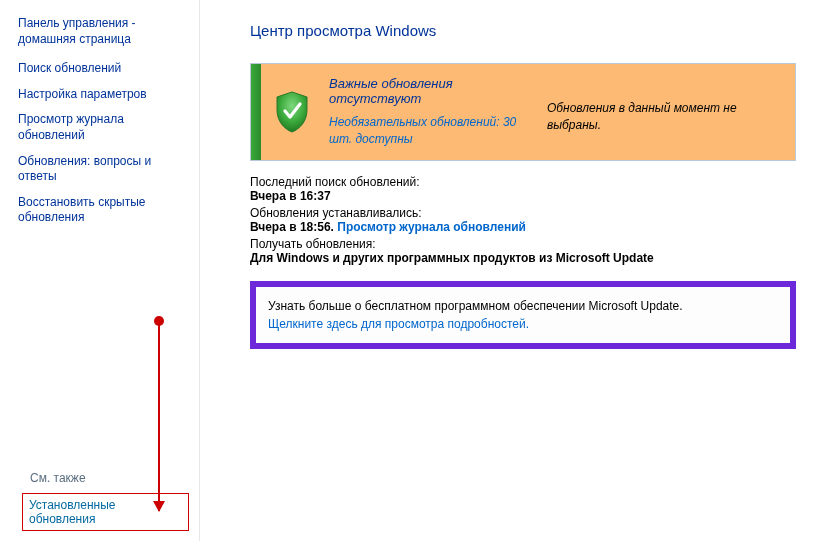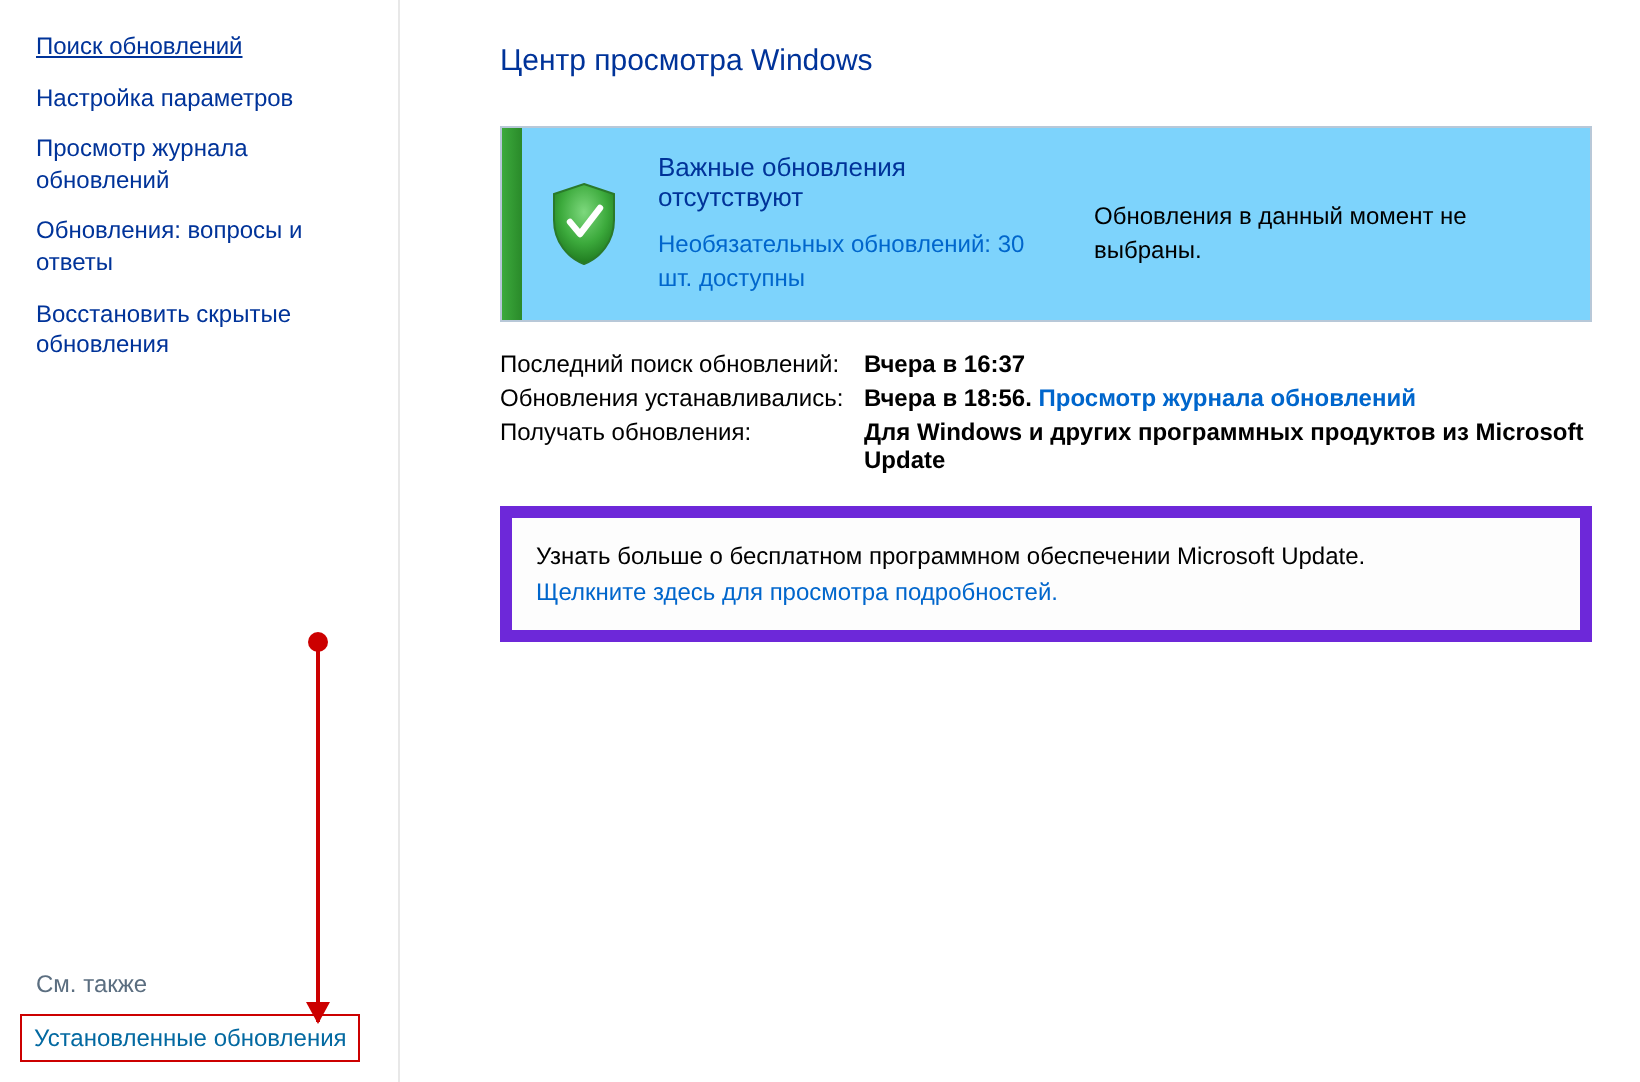--- a/index.html
+++ b/index.html
@@ -29,25 +29,25 @@
       cursor: pointer;
     }
     .sidebar-link {
       color: #003399;
       font-size: 12px;
       line-height: 1.3;
       margin-bottom: 10px;
       cursor: pointer;
       display: block;
     }
-    .sidebar-link.underline { text-decoration: underline; }
+    .sidebar-link.underline { }
     .sidebar-bottom {
       position: absolute;
       bottom: 10px;
-      left: 10px;
+      left: 22px;
       right: 10px;
     }
     .see-also {
       color: #5b6e80;
       font-size: 12px;
       margin-bottom: 8px;
       padding-left: 8px;
     }
     .installed-updates {
       border: 1px solid #c00;
@@ -65,21 +65,22 @@
     .main-title {
       color: #003399;
       font-size: 15px;
       font-weight: normal;
       margin-bottom: 24px;
     }
     .status-box {
       border: 1px solid #b8c8d8;
       display: flex;
       margin-bottom: 14px;
-      background: #7dd3fc;
+      background: #fdba74;
+      font-style: italic;
     }
     .status-stripe {
       width: 10px;
       background: linear-gradient(to right, #3caa3c, #2a8a2a);
     }
     .shield-area {
       width: 62px;
       display: flex;
       align-items: center;
       justify-content: center;
@@ -105,21 +106,21 @@
       line-height: 1.4;
     }
     .status-selected {
       font-size: 12px;
       line-height: 1.4;
     }
     .info-table {
       font-size: 12px;
       margin-bottom: 16px;
     }
-    .info-row { display: flex; margin-bottom: 3px; }
+    .info-row { display: flex; margin-bottom: 3px; flex-direction: column; }
     .info-label { width: 182px; flex-shrink: 0; }
     .info-value { flex: 1; font-weight: bold; }
     .info-value .link {
       color: #0066cc;
       cursor: pointer;
     }
     .learn-more-box {
       border: 6px solid #6d28d9;
       padding: 10px 12px;
       font-size: 12px;
@@ -158,20 +159,21 @@
       border-radius: 50%;
       background: #c00;
     }
     .shield-svg { width: 38px; height: 44px; }
   </style>
 </head>
 <body>
 
 <div class="container">
   <div class="sidebar">
+    <div class="sidebar-title">Панель управления - домашняя страница</div>
 
     <div class="sidebar-link underline">Поиск обновлений</div>
     <div class="sidebar-link">Настройка параметров</div>
     <div class="sidebar-link">Просмотр журнала обновлений</div>
     <div class="sidebar-link">Обновления: вопросы и ответы</div>
     <div class="sidebar-link">Восстановить скрытые обновления</div>
 
     <div class="sidebar-bottom">
       <div class="see-also">См. также</div>
       <div class="installed-updates">Установленные обновления</div>

